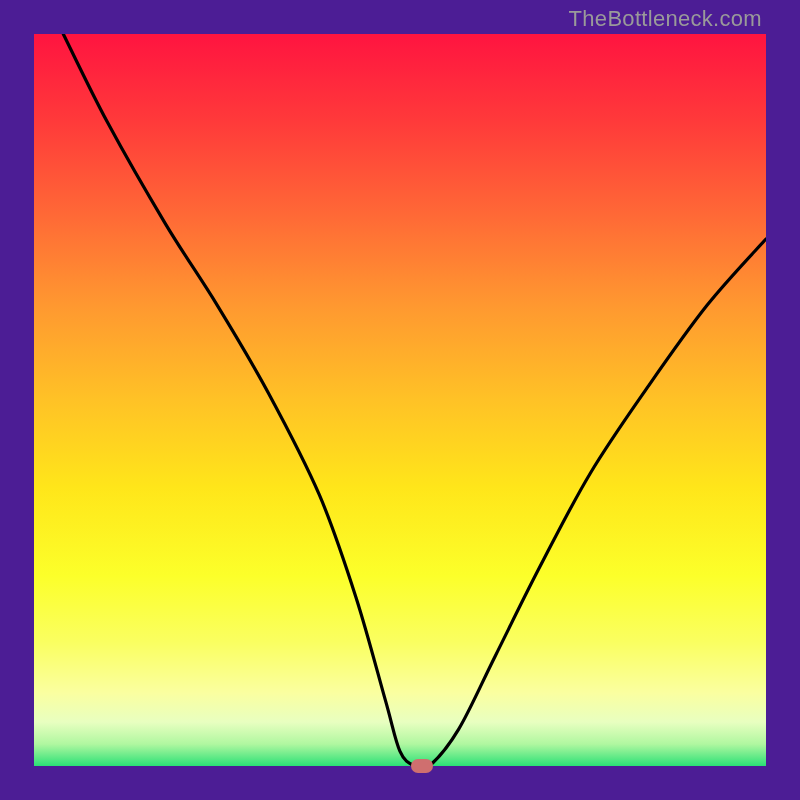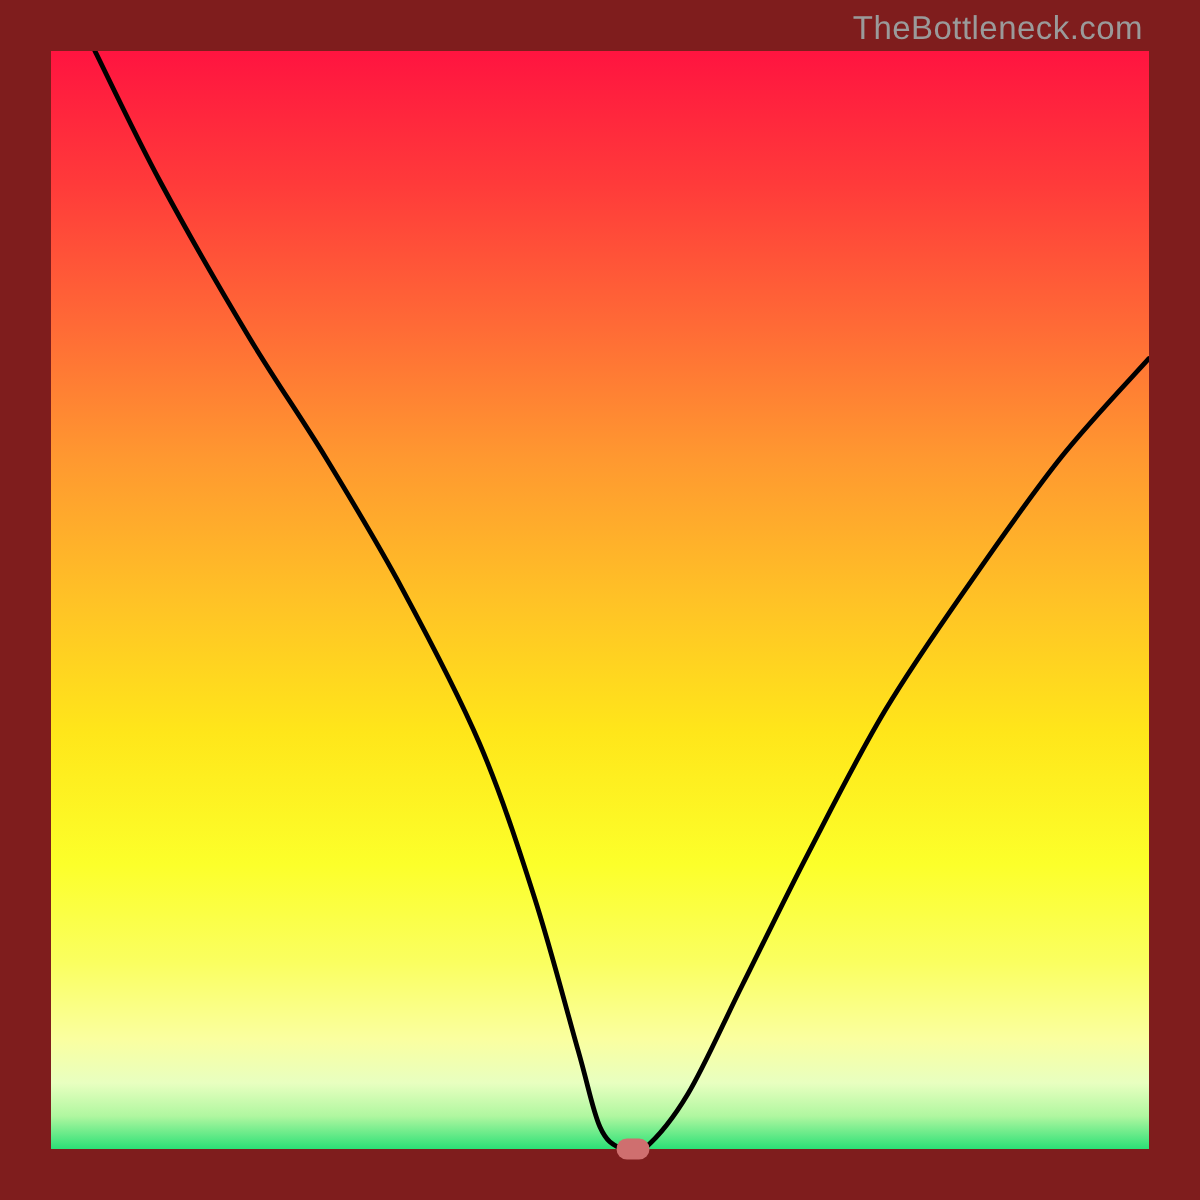--- a/index.html
+++ b/index.html
@@ -8,21 +8,21 @@
     width: 800px;
     height: 800px;
     background: #000;
     overflow: hidden;
     font-family: Arial, Helvetica, sans-serif;
   }
   .frame {
     position: relative;
     width: 800px;
     height: 800px;
-    background: #7f1d1d;
+    background: #4c1d95;
   }
   .plot-area {
     position: absolute;
     left: 34px;
     top: 34px;
     width: 732px;
     height: 732px;
     
     background: linear-gradient(
       to bottom,

